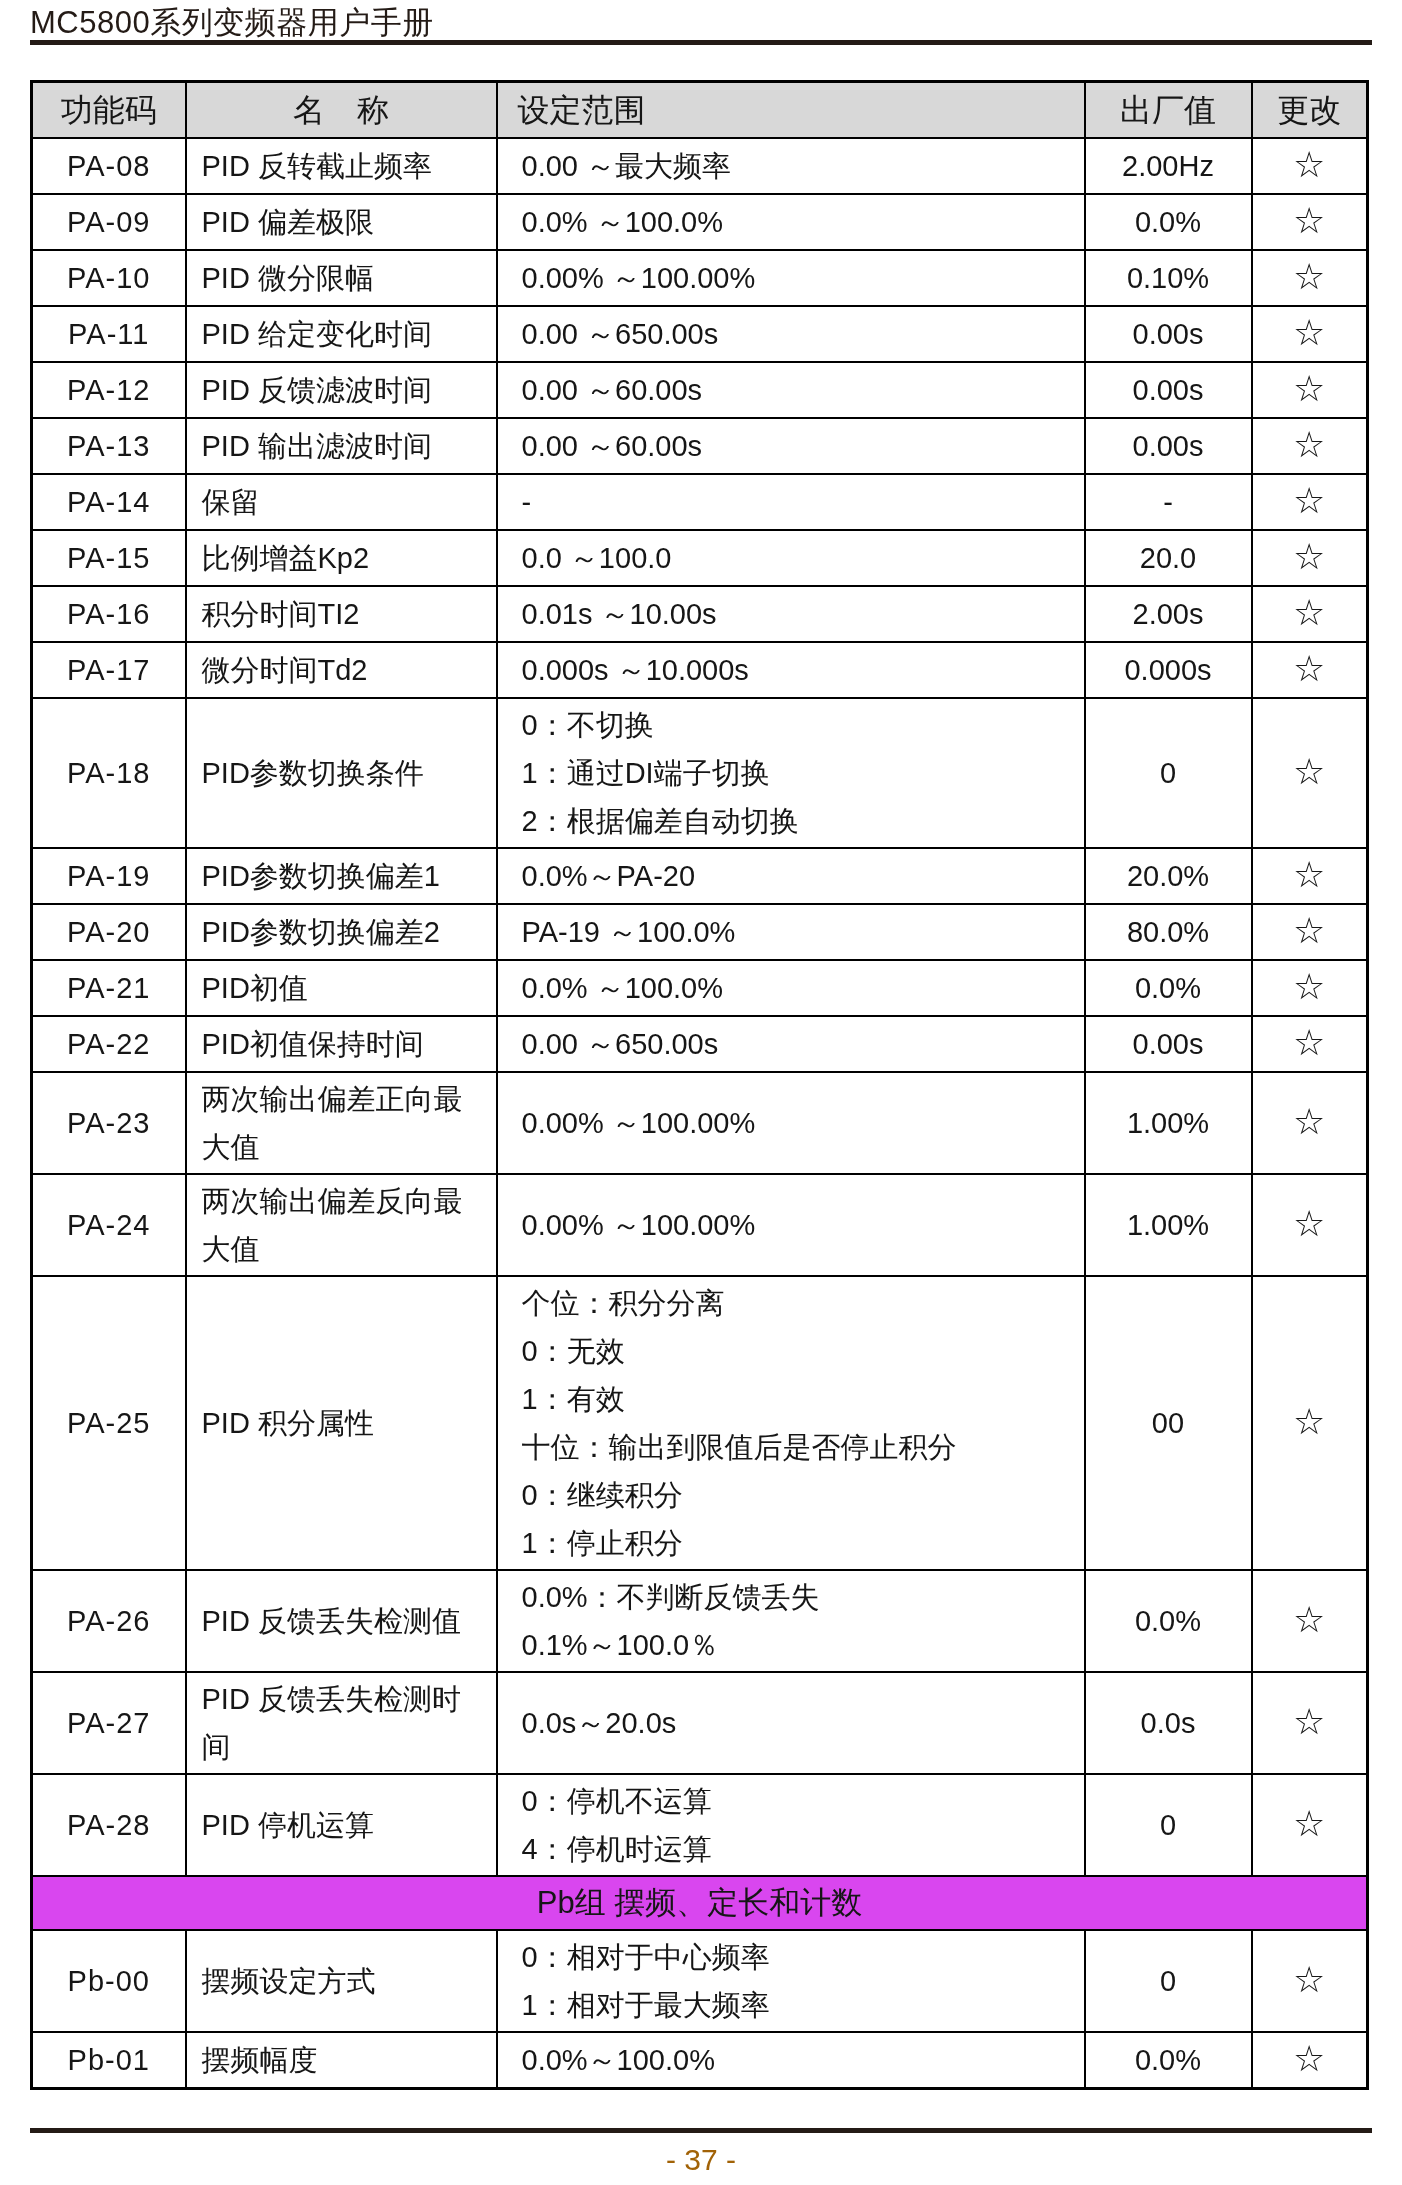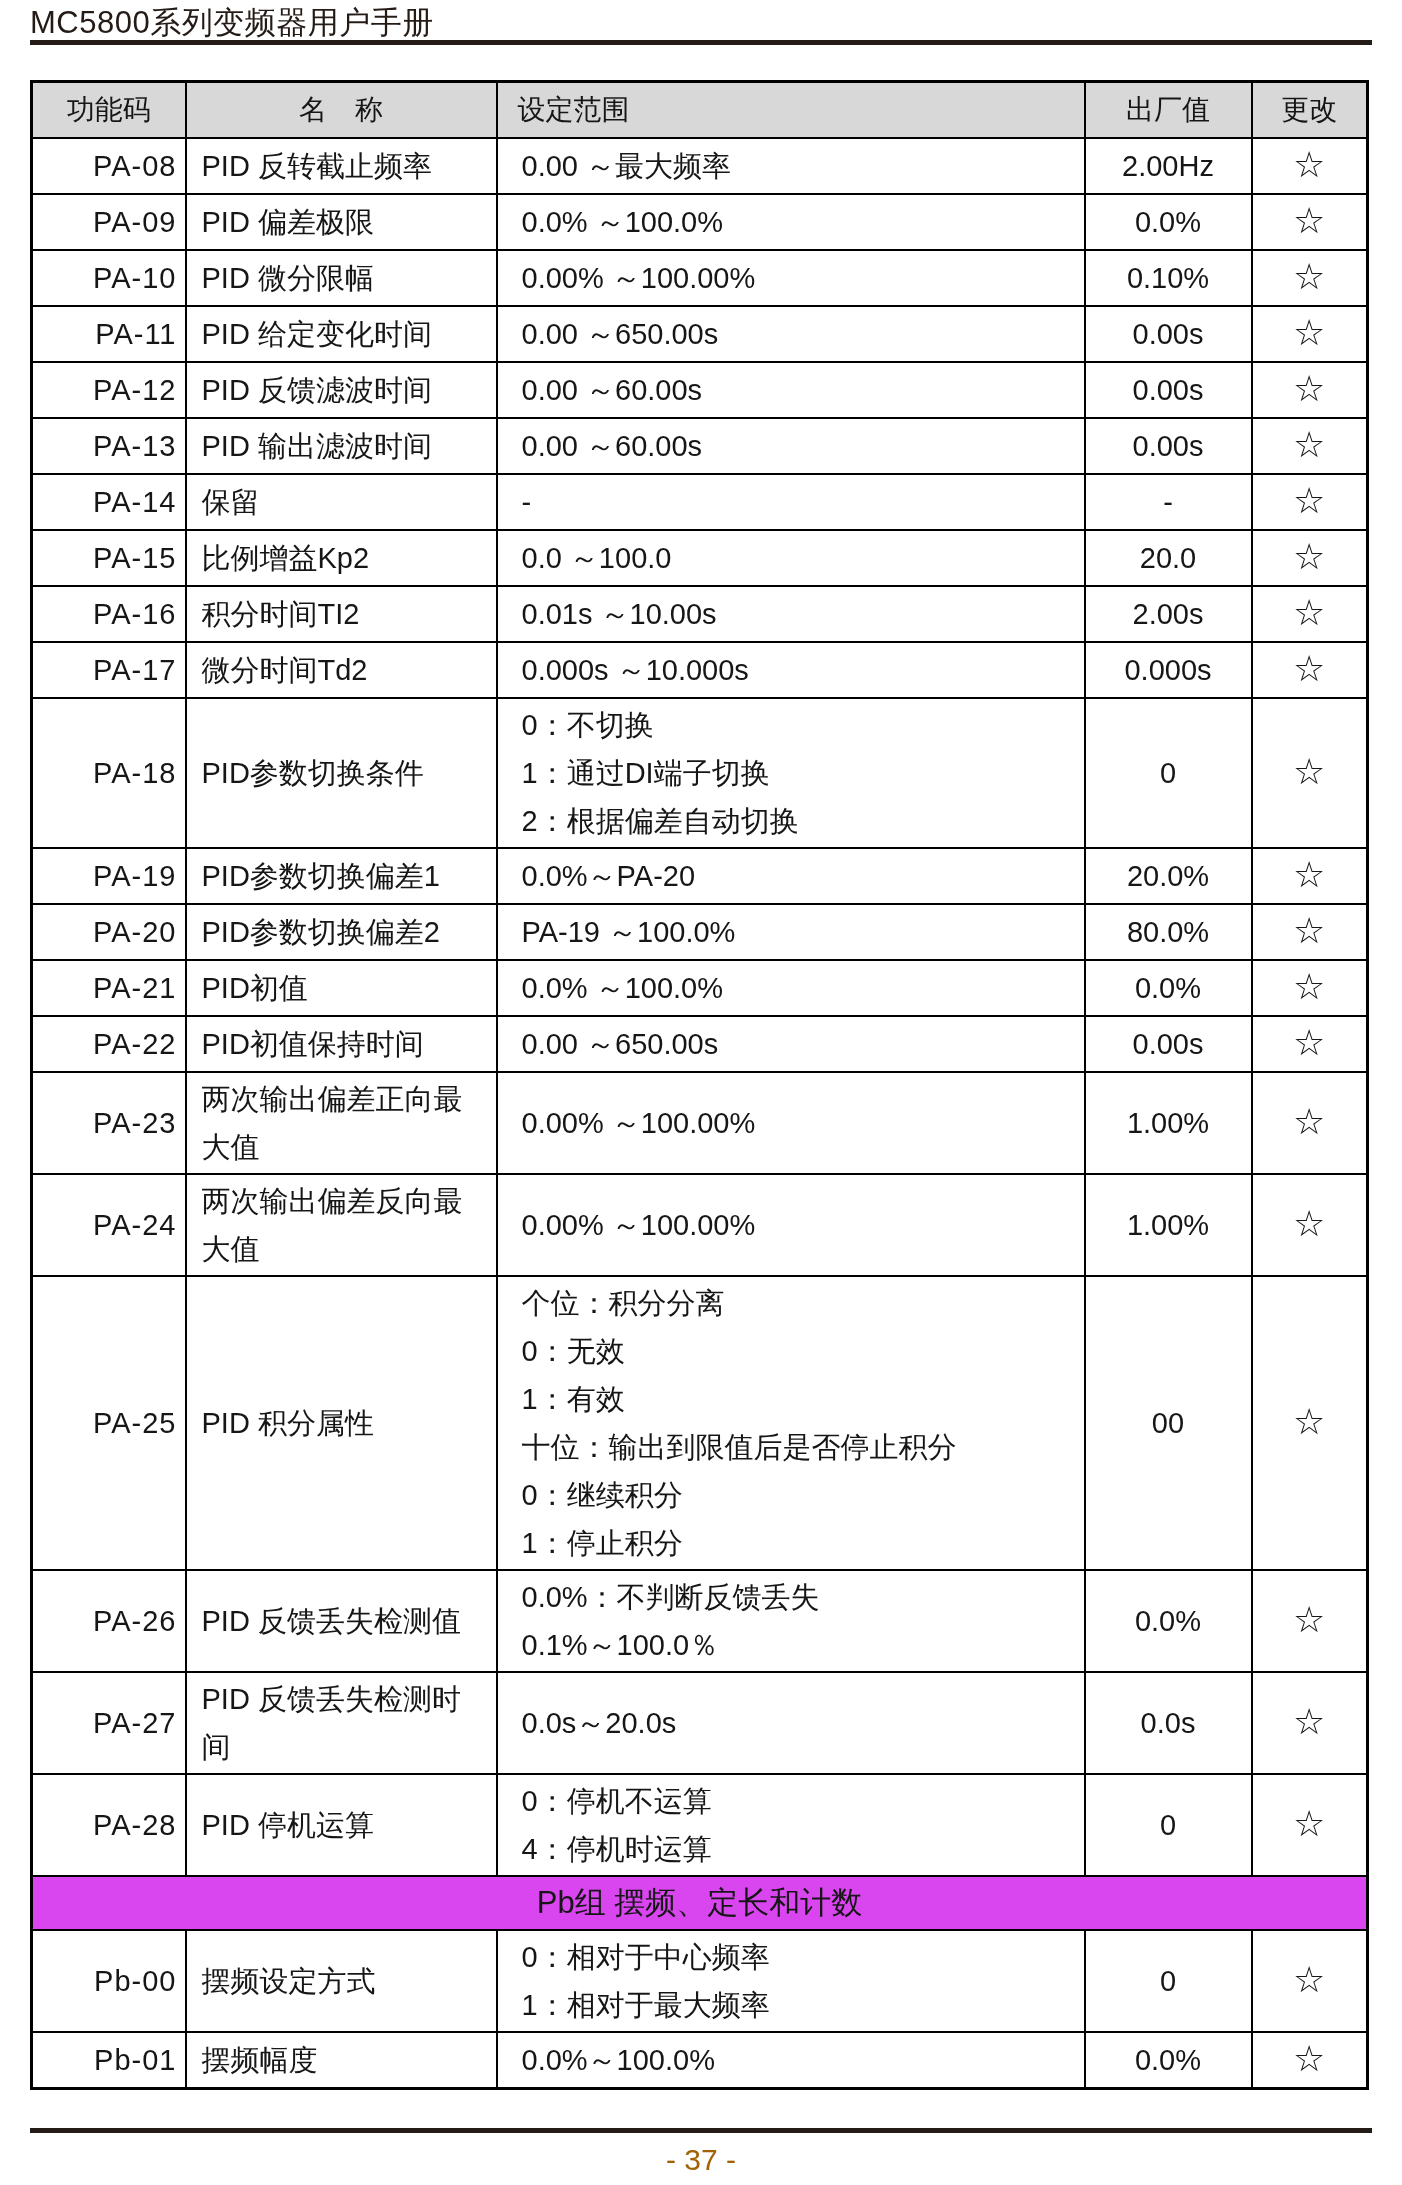--- a/index.html
+++ b/index.html
@@ -26,25 +26,25 @@
   }
   .param th, .param td {
     border:2px solid #000;
     font-size:29px; line-height:48px;
     padding:2px 8px;
     vertical-align:middle;
     overflow:hidden;
   }
   .param th {
     background:#d8d8d8;
-    font-weight:normal; font-size:28px;
+    font-weight:normal; font-size:32px;
     height:50px; text-align:center; padding:2px 4px;
   }
   .param th.h-range { text-align:left; padding-left:20px; }
-  td.c-code  { text-align:right; letter-spacing:1px; }
+  td.c-code  { text-align:center; letter-spacing:1px; }
   td.c-name  { text-align:left; padding-left:15px; padding-right:22px; }
   td.c-range { text-align:left; padding-left:24px; }
   td.c-def   { text-align:center; }
   td.c-chg   { text-align:center; }
   td.c-chg .star { font-size:36px; line-height:48px; display:inline-block; }
   .rline { white-space:nowrap; }
   tr.section-row td {
     background:#d946ef; text-align:center;
     font-size:31px; height:48px; padding:2px 4px;
   }

